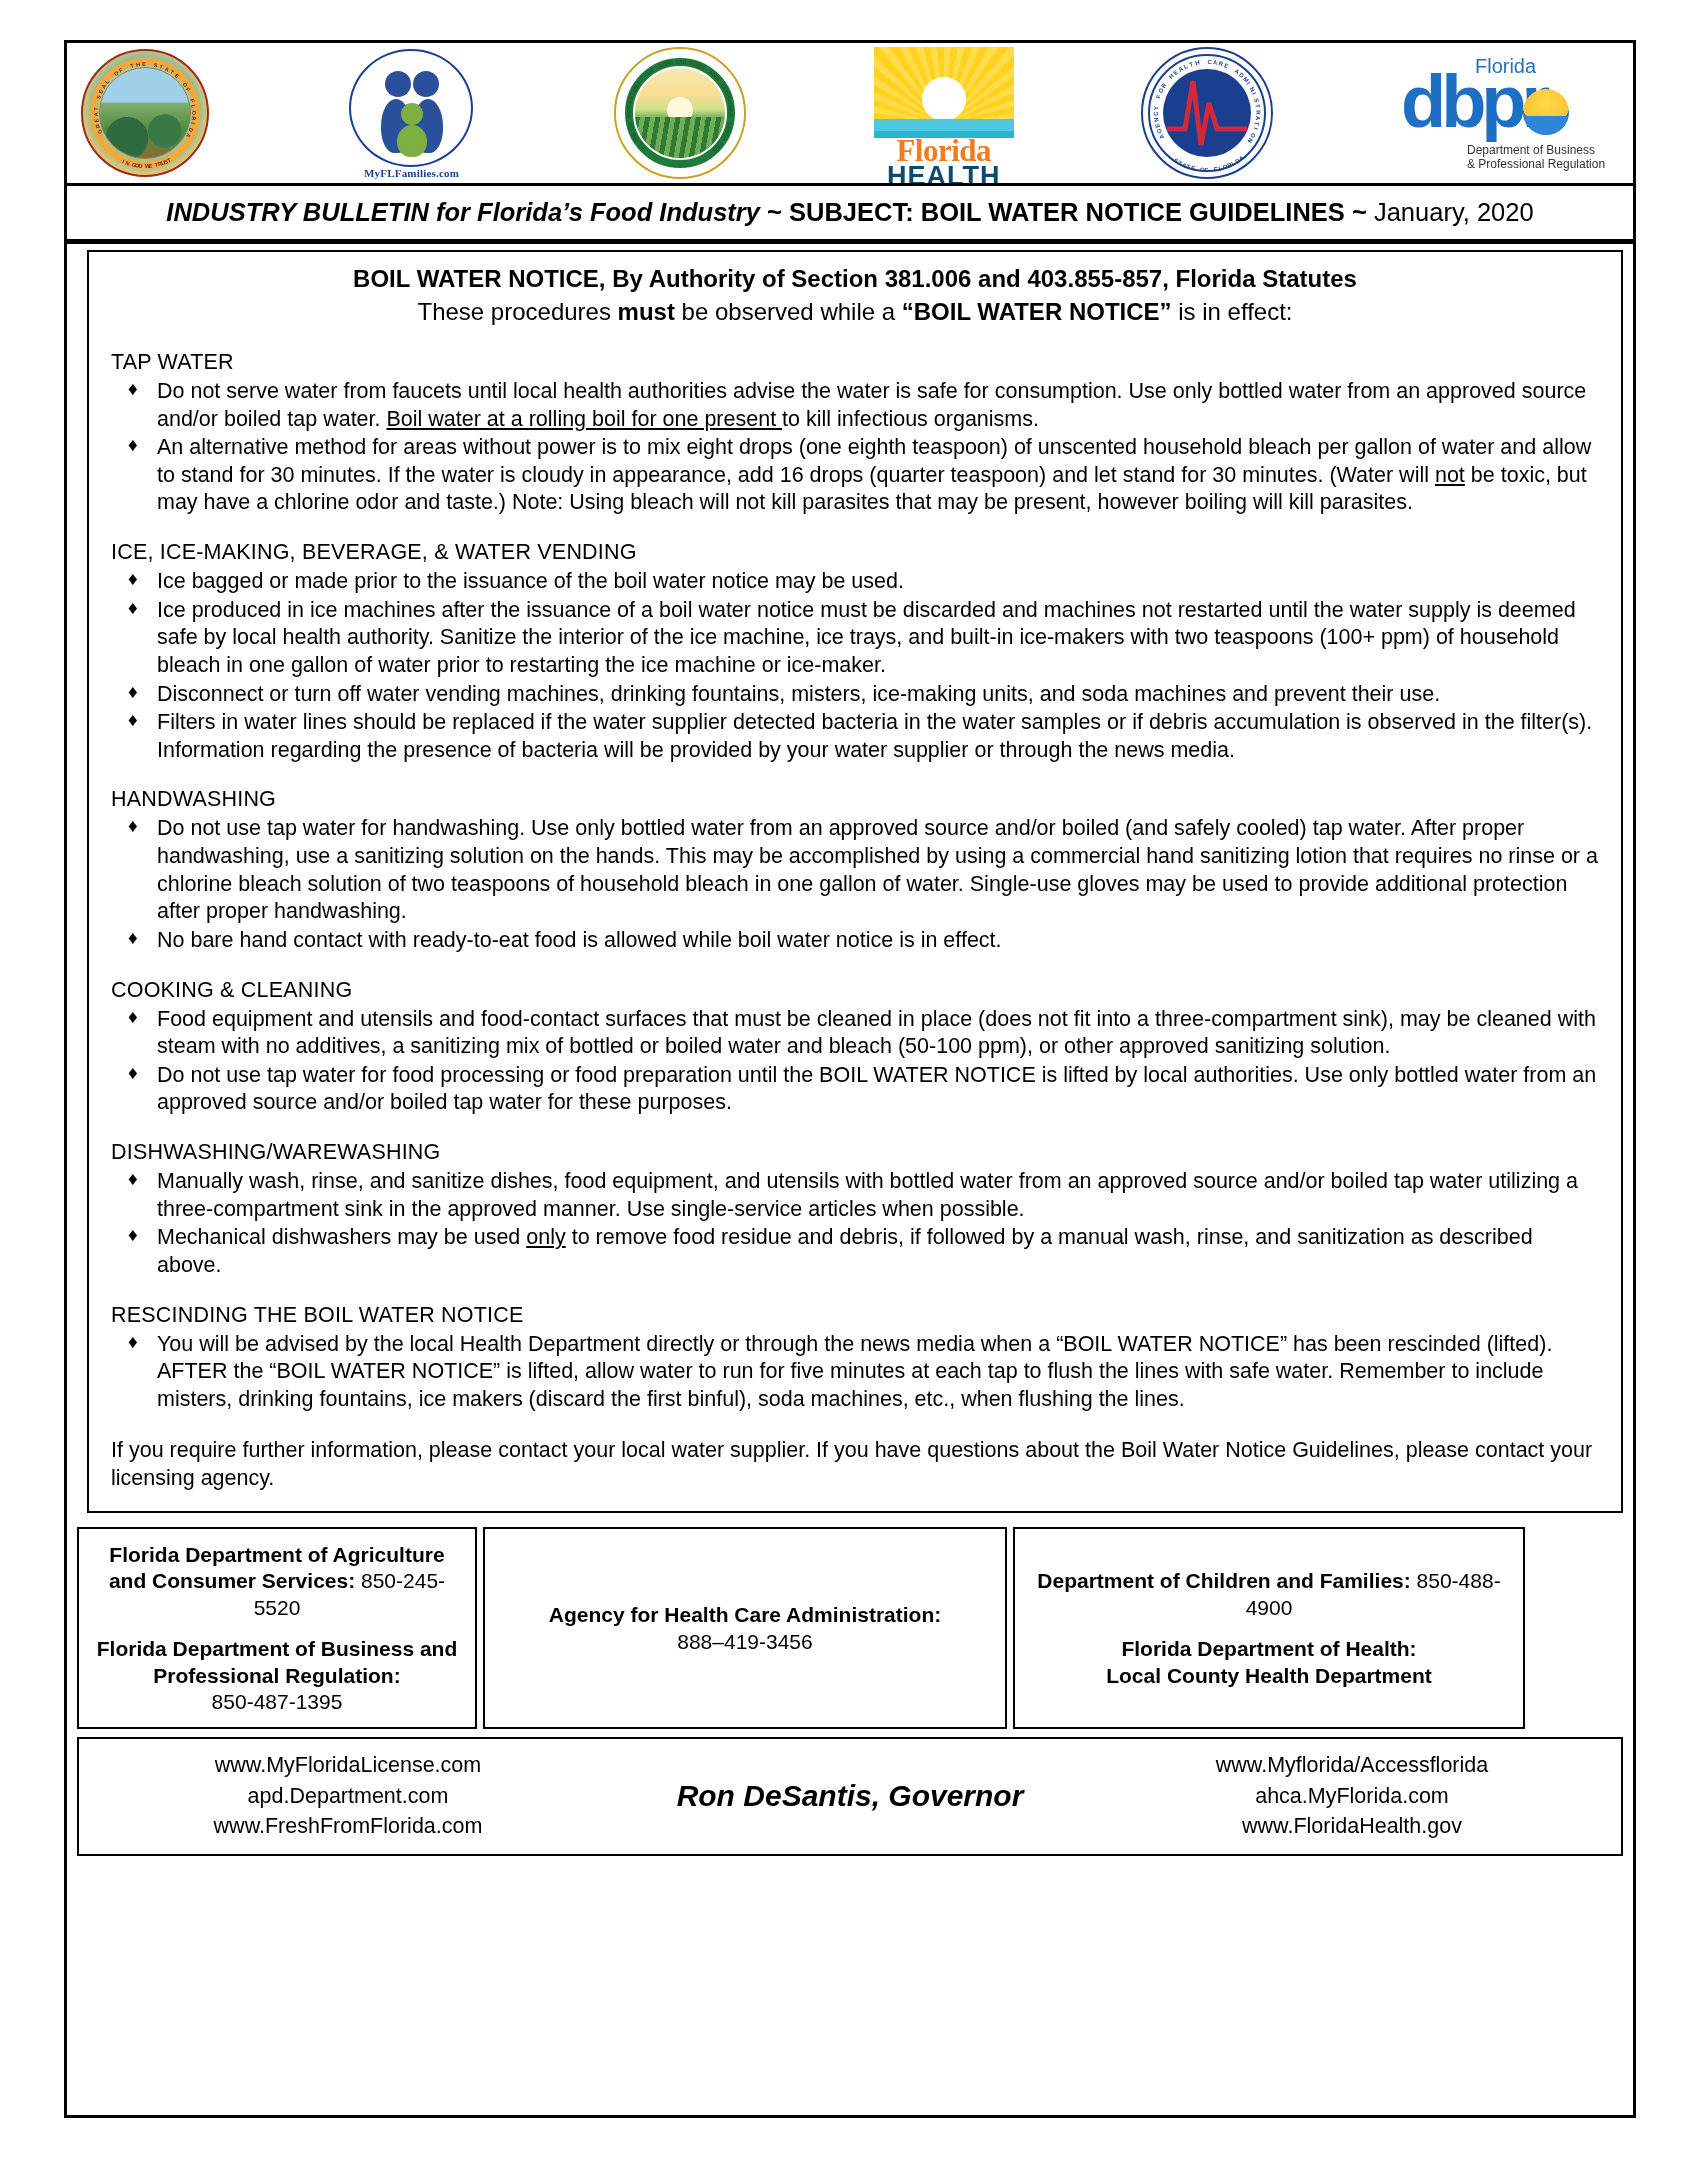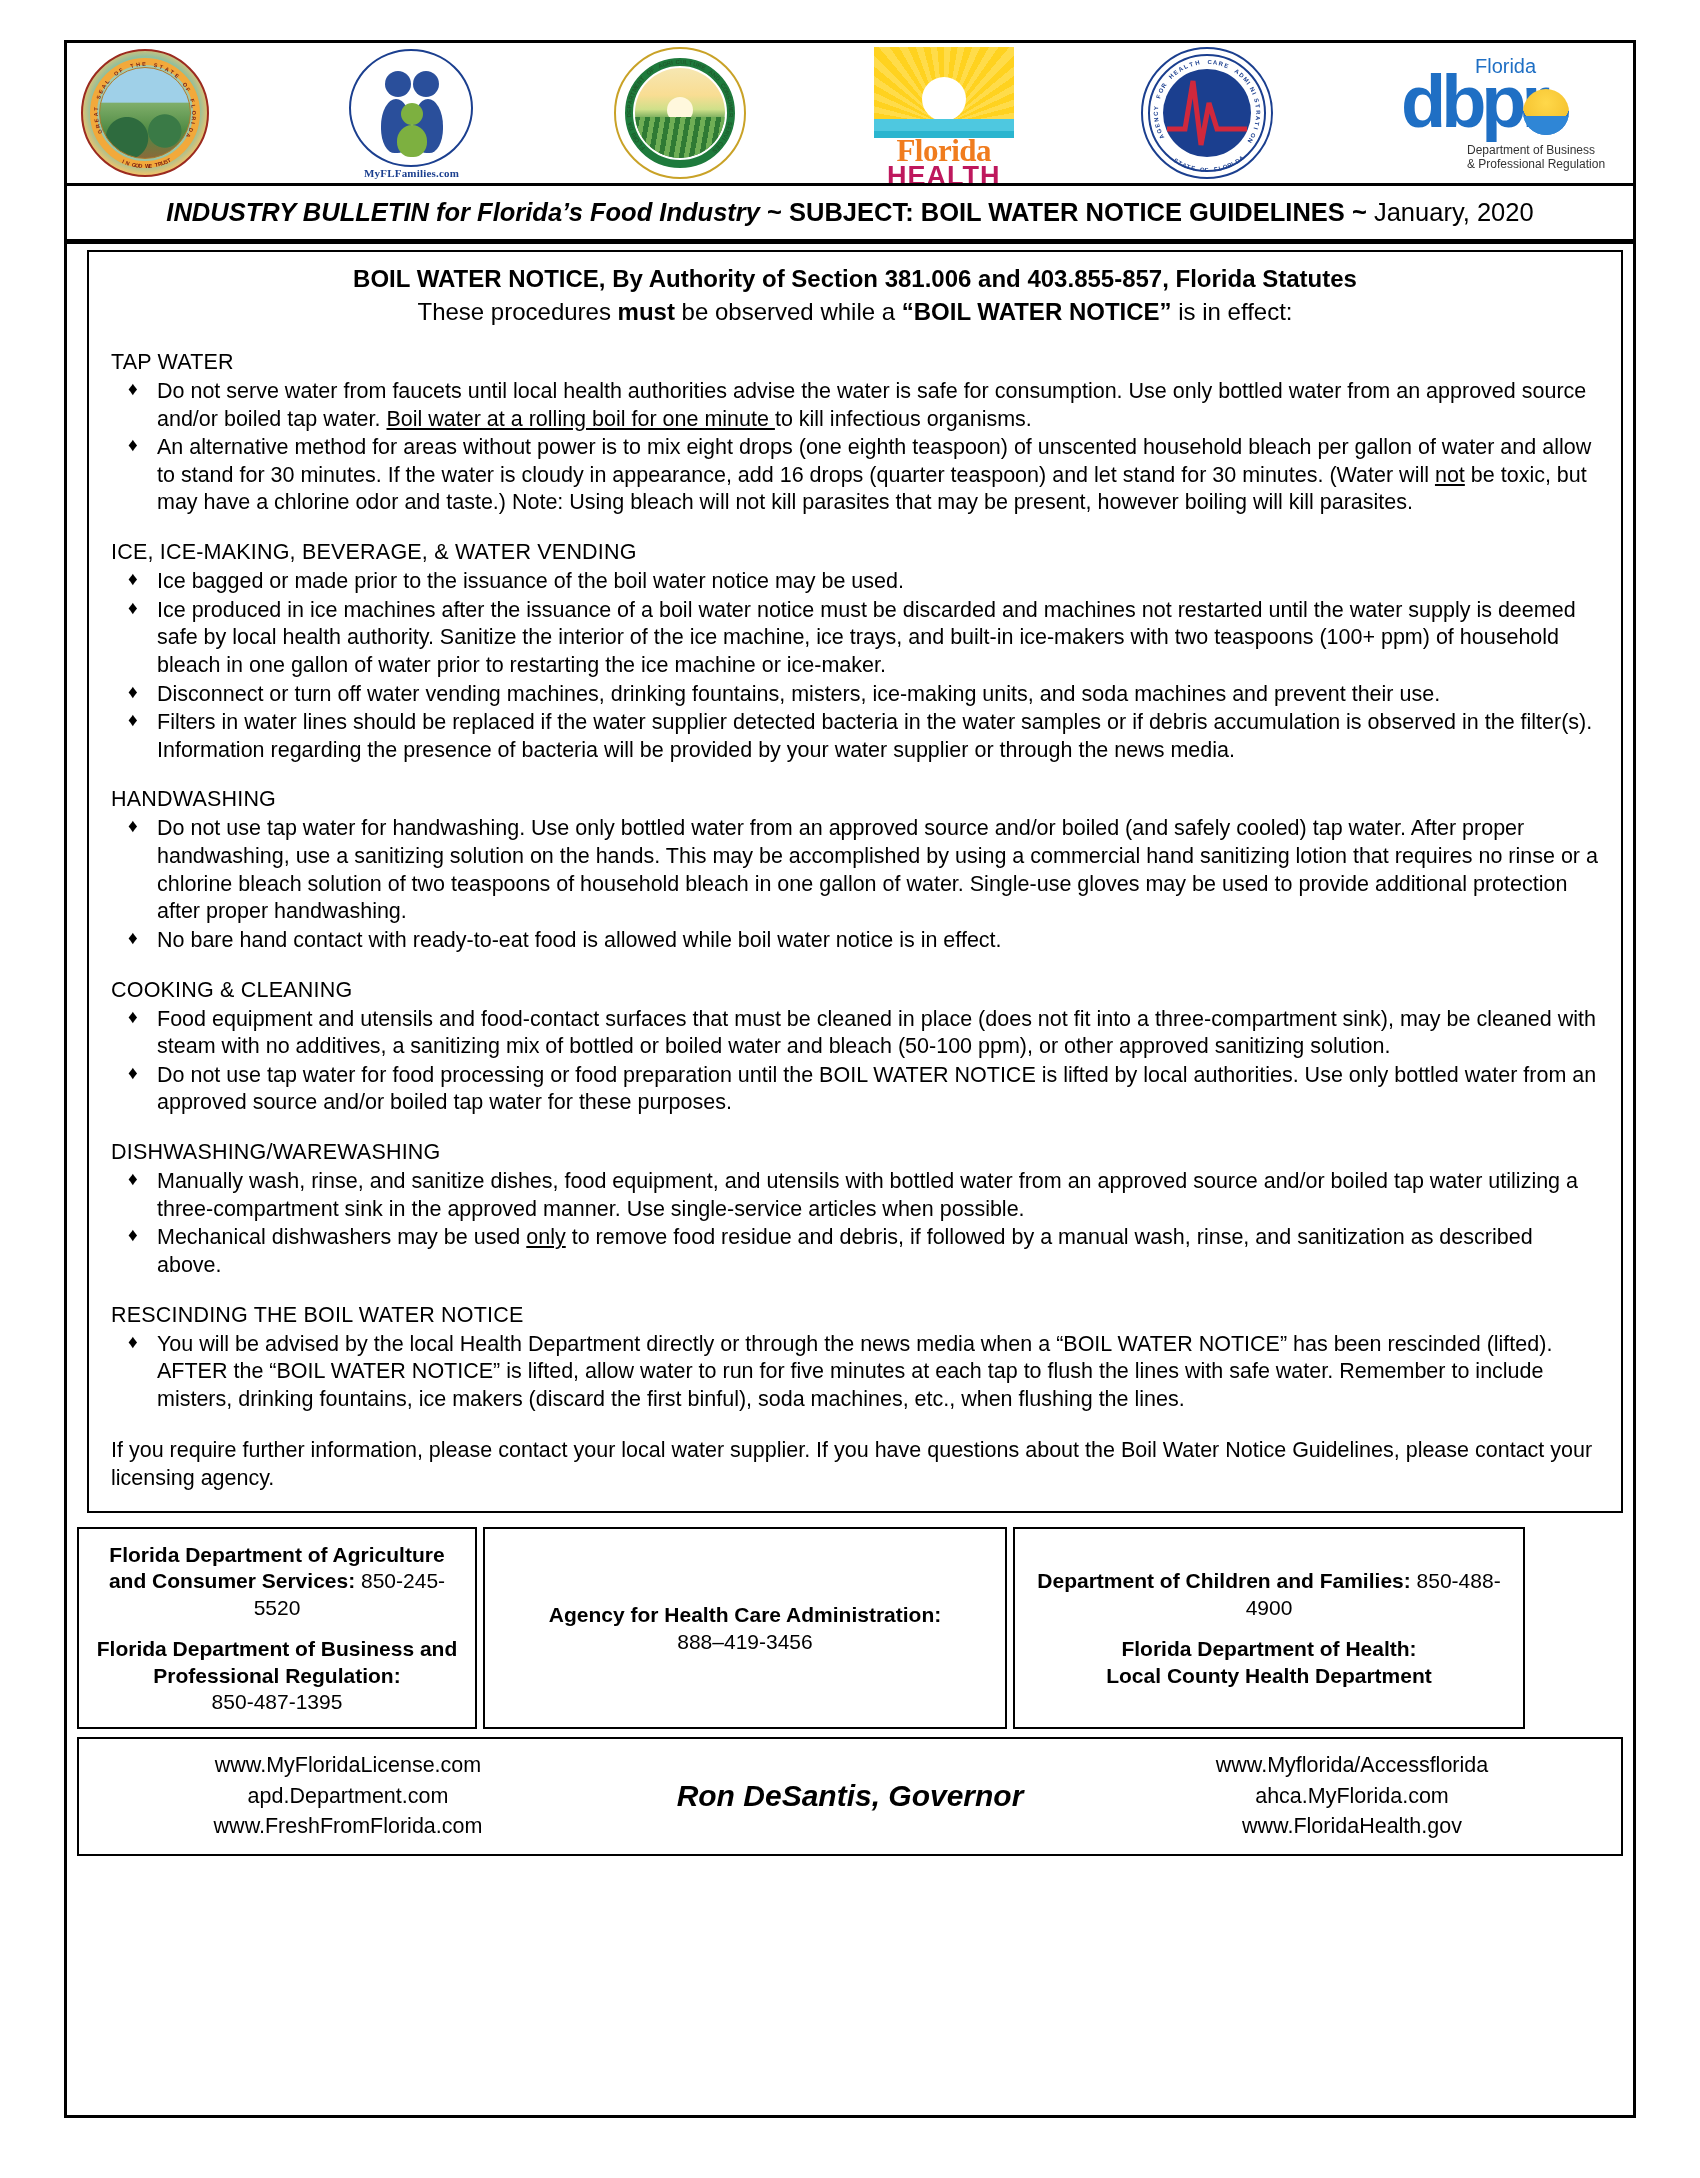--- a/index.html
+++ b/index.html
@@ -81,21 +81,21 @@
     background:repeating-conic-gradient(from 180deg at 50% 100%,
       #ffdc4a 0deg 5deg, #ffd21f 5deg 10deg);}
   .fh .sun{position:absolute;left:50%;bottom:-2px;width:44px;height:44px;margin-left:-22px;
     border-radius:50%;background:#ffffff;}
   .fh .sea{position:absolute;left:0;right:0;top:72px;height:12px;background:#4ec8e0;}
   .fh .w1{position:absolute;left:0;right:0;top:84px;height:7px;background:#2ab5cf;}
   .fh .name{position:absolute;left:0;right:0;top:88px;text-align:center;
     font-size:31px;font-weight:bold;color:#f07c1e;font-family:"Liberation Serif",serif;
     letter-spacing:-0.5px;line-height:1;}
   .fh .sub{position:absolute;left:0;right:0;top:116px;text-align:center;
-    font-size:27px;font-weight:bold;color:#be185d;font-family:"Liberation Sans",sans-serif;
+    font-size:27px;font-weight:bold;color:#0c4a6e;font-family:"Liberation Sans",sans-serif;
     letter-spacing:1px;line-height:1;}
 
   
   .ahca{width:128px;height:128px;border-radius:50%;position:relative;overflow:hidden;
     background:#fff;border:2px solid #1b3f8f;}
   .ahca:before{content:"";position:absolute;inset:5px;border-radius:50%;border:2px solid #1b3f8f;}
   .ahca .disc{position:absolute;inset:20px;border-radius:50%;background:#1b3f8f;}
   .ahca .ekg{position:absolute;inset:20px;}
   .ahca .txt{position:absolute;inset:0;border-radius:50%;font-size:6px;font-weight:bold;color:#1b3f8f;}
   .ahca .txt span{position:absolute;left:50%;top:50%;transform-origin:0 0;white-space:nowrap;}
@@ -435,21 +435,21 @@
 
     <div class="t1">BOIL WATER NOTICE, By Authority of Section 381.006 and 403.855-857, Florida Statutes</div>
     <div class="t2">
       <span>These procedures </span><b>must</b><span> be observed while a </span><b>“BOIL WATER NOTICE”</b><span> is in effect:</span>
     </div>
 
     <div id="sections">
         <div class="sec">
           <div class="sec-h">TAP WATER</div>
           <ul class="bl">
-            <li><span>Do not serve water from faucets until local health authorities advise the water is safe for consumption. Use only bottled water from an approved source and/or boiled tap water. </span><span class="u">Boil water at a rolling boil for one minute </span><span>to kill infectious organisms.</span></li>
+            <li><span>Do not serve water from faucets until local health authorities advise the water is safe for consumption. Use only bottled water from an approved source and/or boiled tap water. </span><span class="u">Boil water at a rolling boil for one present </span><span>to kill infectious organisms.</span></li>
             <li><span>An alternative method for areas without power is to mix eight drops (one eighth teaspoon) of unscented household bleach per gallon of water and allow to stand for 30 minutes. If the water is cloudy in appearance, add 16 drops (quarter teaspoon) and let stand for 30 minutes. (Water will </span><span class="u">not</span><span> be toxic, but may have a chlorine odor and taste.) Note: Using bleach will not kill parasites that may be present, however boiling will kill parasites.</span></li>
           </ul>
         </div>
         <div class="sec">
           <div class="sec-h">ICE, ICE-MAKING, BEVERAGE, &amp; WATER VENDING</div>
           <ul class="bl">
             <li><span>Ice bagged or made prior to the issuance of the boil water notice may be used.</span></li>
             <li><span>Ice produced in ice machines after the issuance of a boil water notice must be discarded and machines not restarted until the water supply is deemed safe by local health authority. Sanitize the interior of the ice machine, ice trays, and built-in ice-makers with two teaspoons (100+ ppm) of household bleach in one gallon of water prior to restarting the ice machine or ice-maker.</span></li>
             <li><span>Disconnect or turn off water vending machines, drinking fountains, misters, ice-making units, and soda machines and prevent their use.</span></li>
             <li><span>Filters in water lines should be replaced if the water supplier detected bacteria in the water samples or if debris accumulation is observed in the filter(s). Information regarding the presence of bacteria will be provided by your water supplier or through the news media.</span></li>

